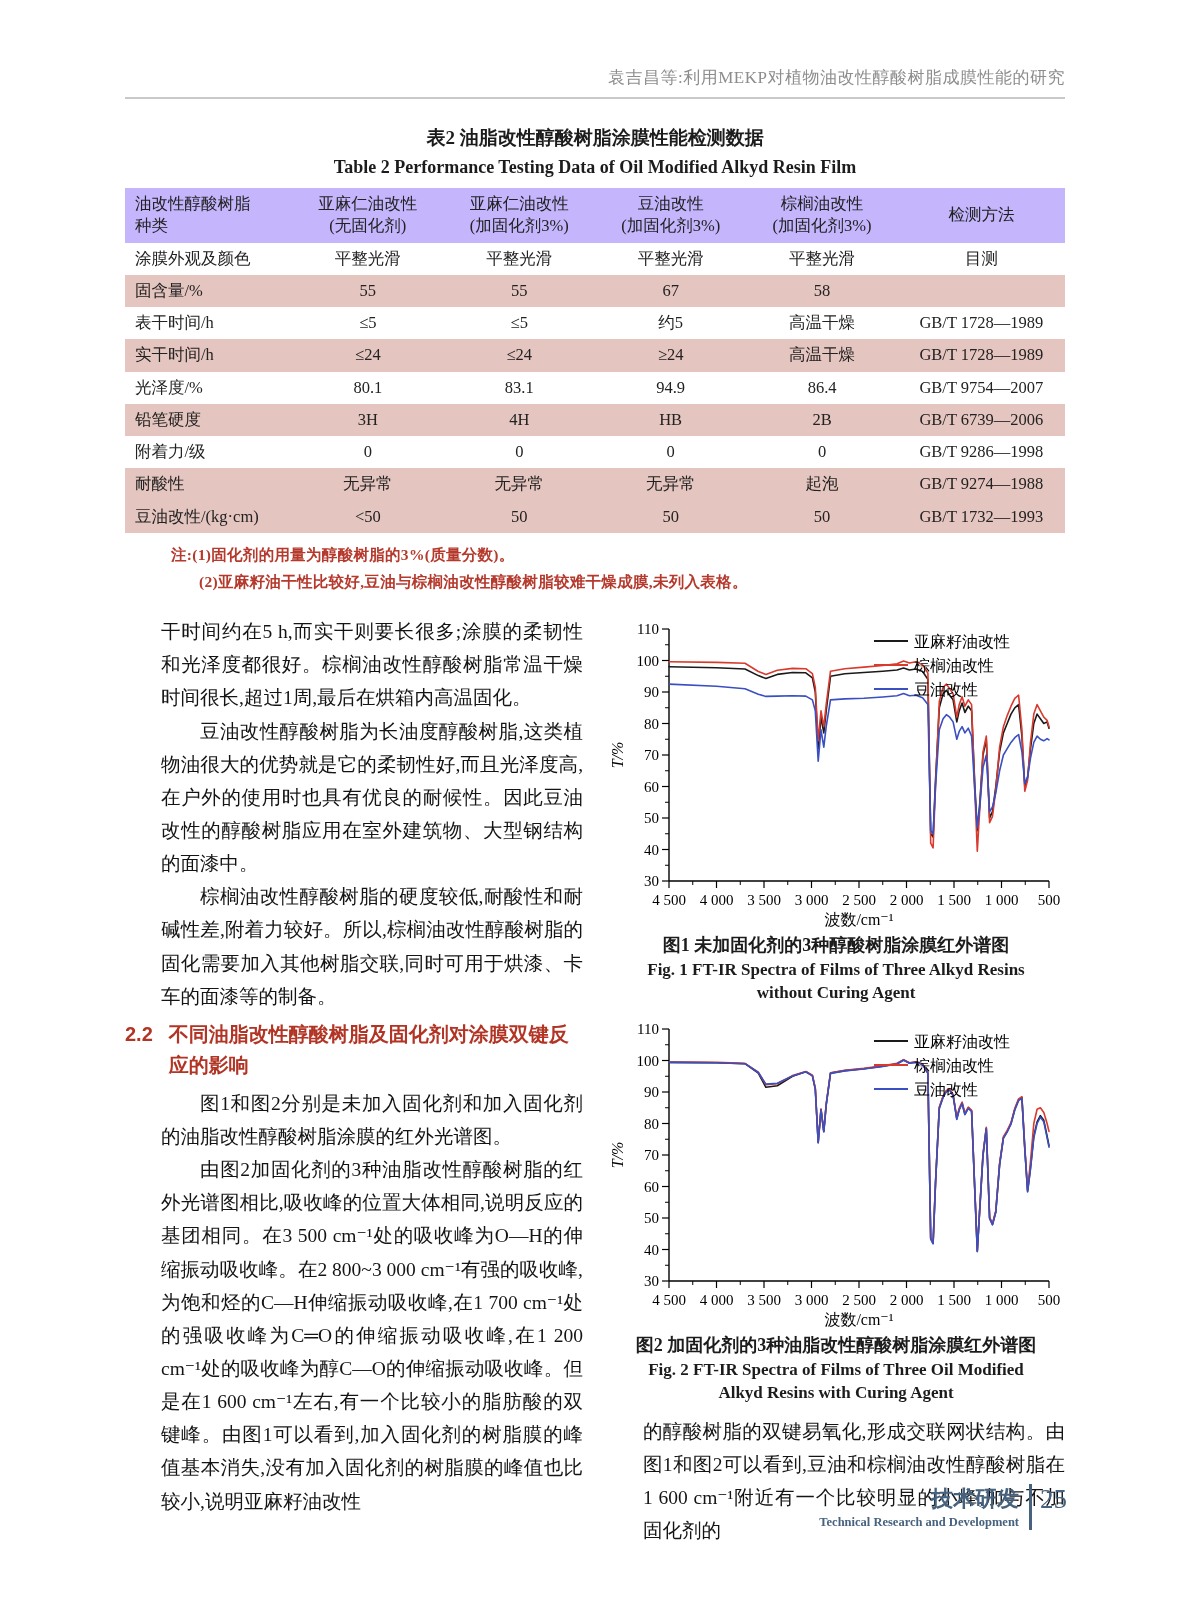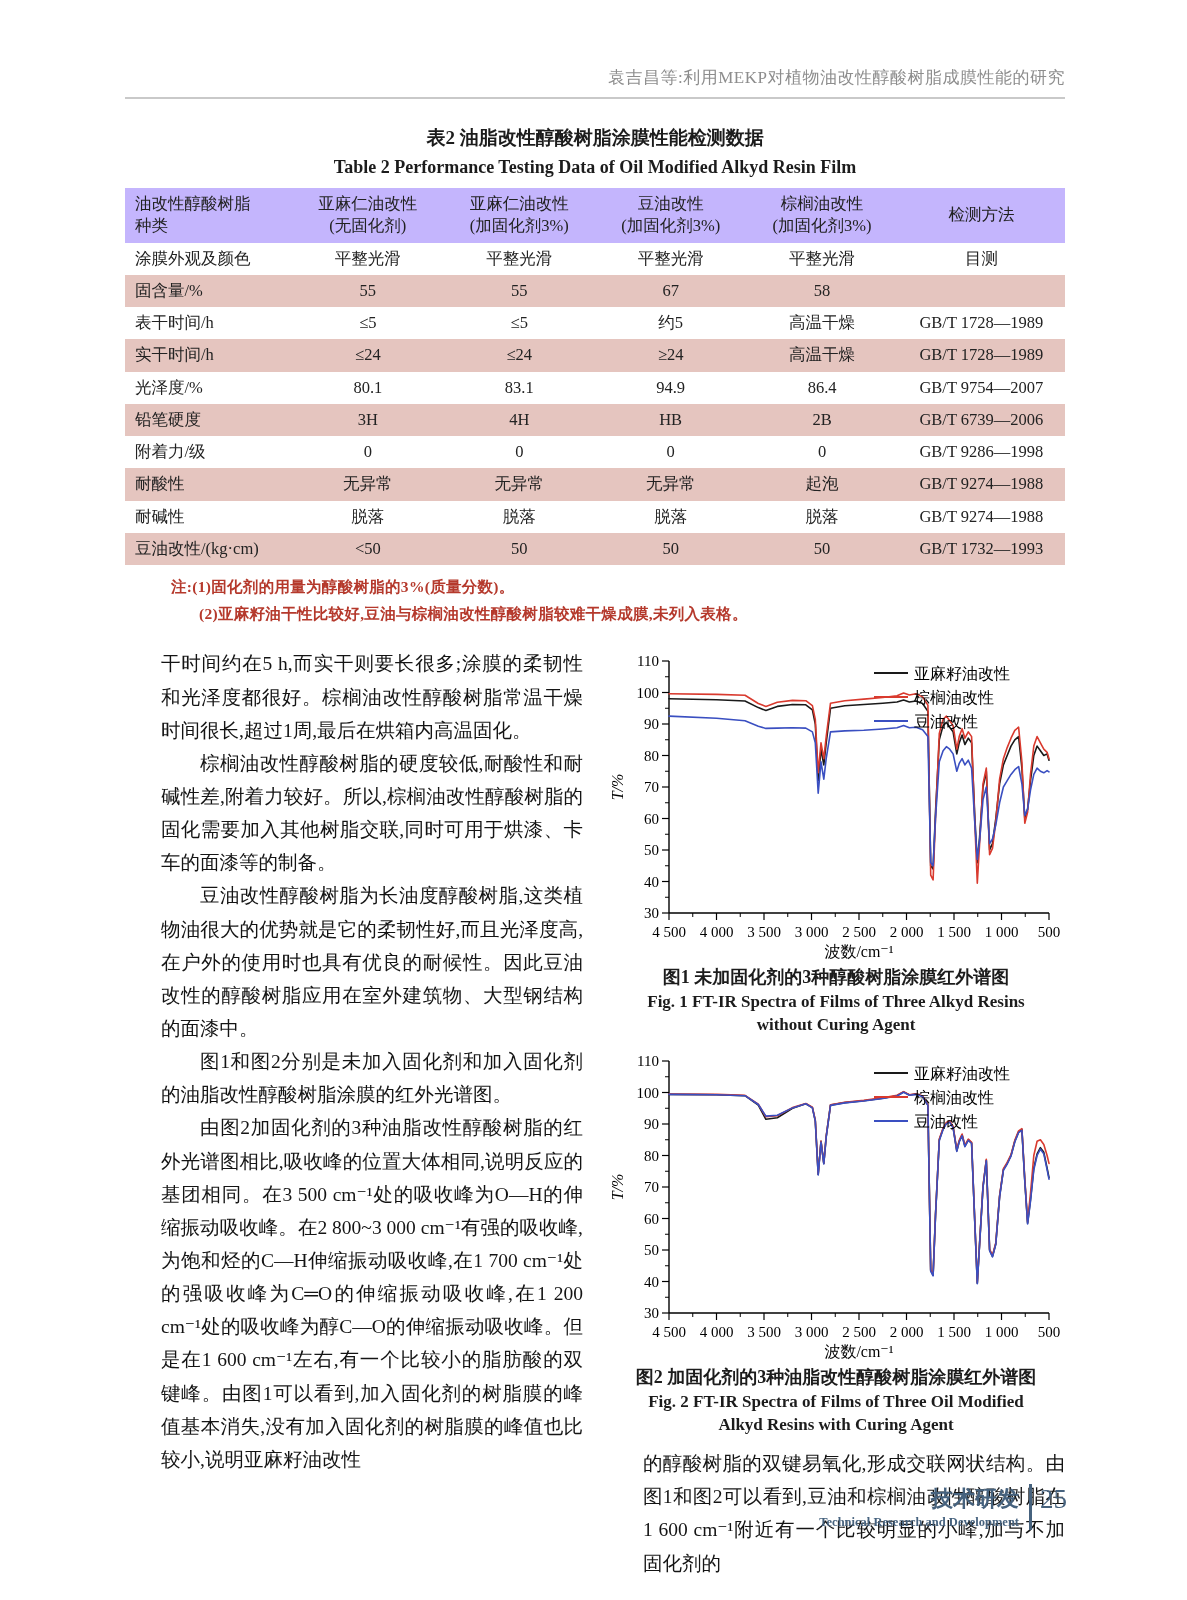--- a/index.html
+++ b/index.html
@@ -166,51 +166,47 @@
           <td>GB/T 9286—1998</td>
         </tr>
         <tr class="stripe">
           <td class="first">耐酸性</td>
           <td>无异常</td>
           <td>无异常</td>
           <td>无异常</td>
           <td>起泡</td>
           <td>GB/T 9274—1988</td>
         </tr>
-        <tr>
-          <td class="first">耐碱性</td>
-          <td>脱落</td>
-          <td>脱落</td>
-          <td>脱落</td>
-          <td>脱落</td>
-          <td>GB/T 9274—1988</td>
-        </tr>
         <tr class="stripe">
           <td class="first">豆油改性/(kg·cm)</td>
           <td>&lt;50</td>
           <td>50</td>
           <td>50</td>
           <td>50</td>
           <td>GB/T 1732—1993</td>
         </tr>
       </tbody>
   </table>
 
   <div class="notes" id="table-notes">
       <div>注:(1)固化剂的用量为醇酸树脂的3%(质量分数)。</div>
       <div>(2)亚麻籽油干性比较好,豆油与棕榈油改性醇酸树脂较难干燥成膜,未列入表格。</div>
     </div>
 
   <div class="columns">
     <div class="col-left">
       <div id="left-paras">
           <p>干时间约在5 h,而实干则要长很多;涂膜的柔韧性和光泽度都很好。棕榈油改性醇酸树脂常温干燥时间很长,超过1周,最后在烘箱内高温固化。</p>
+          <p class="indent">豆油改性醇酸树脂为长油度醇酸树脂,这类植物油很大的优势就是它的柔韧性好,而且光泽度高,在户外的使用时也具有优良的耐候性。因此豆油改性的醇酸树脂应用在室外建筑物、大型钢结构的面漆中。</p>
           <p class="indent">棕榈油改性醇酸树脂的硬度较低,耐酸性和耐碱性差,附着力较好。所以,棕榈油改性醇酸树脂的固化需要加入其他树脂交联,同时可用于烘漆、卡车的面漆等的制备。</p>
-          <p class="indent">豆油改性醇酸树脂为长油度醇酸树脂,这类植物油很大的优势就是它的柔韧性好,而且光泽度高,在户外的使用时也具有优良的耐候性。因此豆油改性的醇酸树脂应用在室外建筑物、大型钢结构的面漆中。</p>
         </div>
+      <div class="section-heading">
+        <span class="num">2.2</span>
+        <span class="ttl">不同油脂改性醇酸树脂及固化剂对涂膜双键反应的影响</span>
+      </div>
       <div id="left-paras-after">
           <p class="indent">图1和图2分别是未加入固化剂和加入固化剂的油脂改性醇酸树脂涂膜的红外光谱图。</p>
           <p class="indent">由图2加固化剂的3种油脂改性醇酸树脂的红外光谱图相比,吸收峰的位置大体相同,说明反应的基团相同。在3 500 cm⁻¹处的吸收峰为O—H的伸缩振动吸收峰。在2 800~3 000 cm⁻¹有强的吸收峰,为饱和烃的C—H伸缩振动吸收峰,在1 700 cm⁻¹处的强吸收峰为C═O的伸缩振动吸收峰,在1 200 cm⁻¹处的吸收峰为醇C—O的伸缩振动吸收峰。但是在1 600 cm⁻¹左右,有一个比较小的脂肪酸的双键峰。由图1可以看到,加入固化剂的树脂膜的峰值基本消失,没有加入固化剂的树脂膜的峰值也比较小,说明亚麻籽油改性</p>
         </div>
     </div>
 
     <div class="col-right">
       <div class="figure-block">
         <svg id="chart1" class="spectrum" width="458" height="316" viewBox="0 0 458 316">
             <line x1="62" y1="14" x2="62" y2="266" stroke="#000" stroke-width="1.4"></line>

